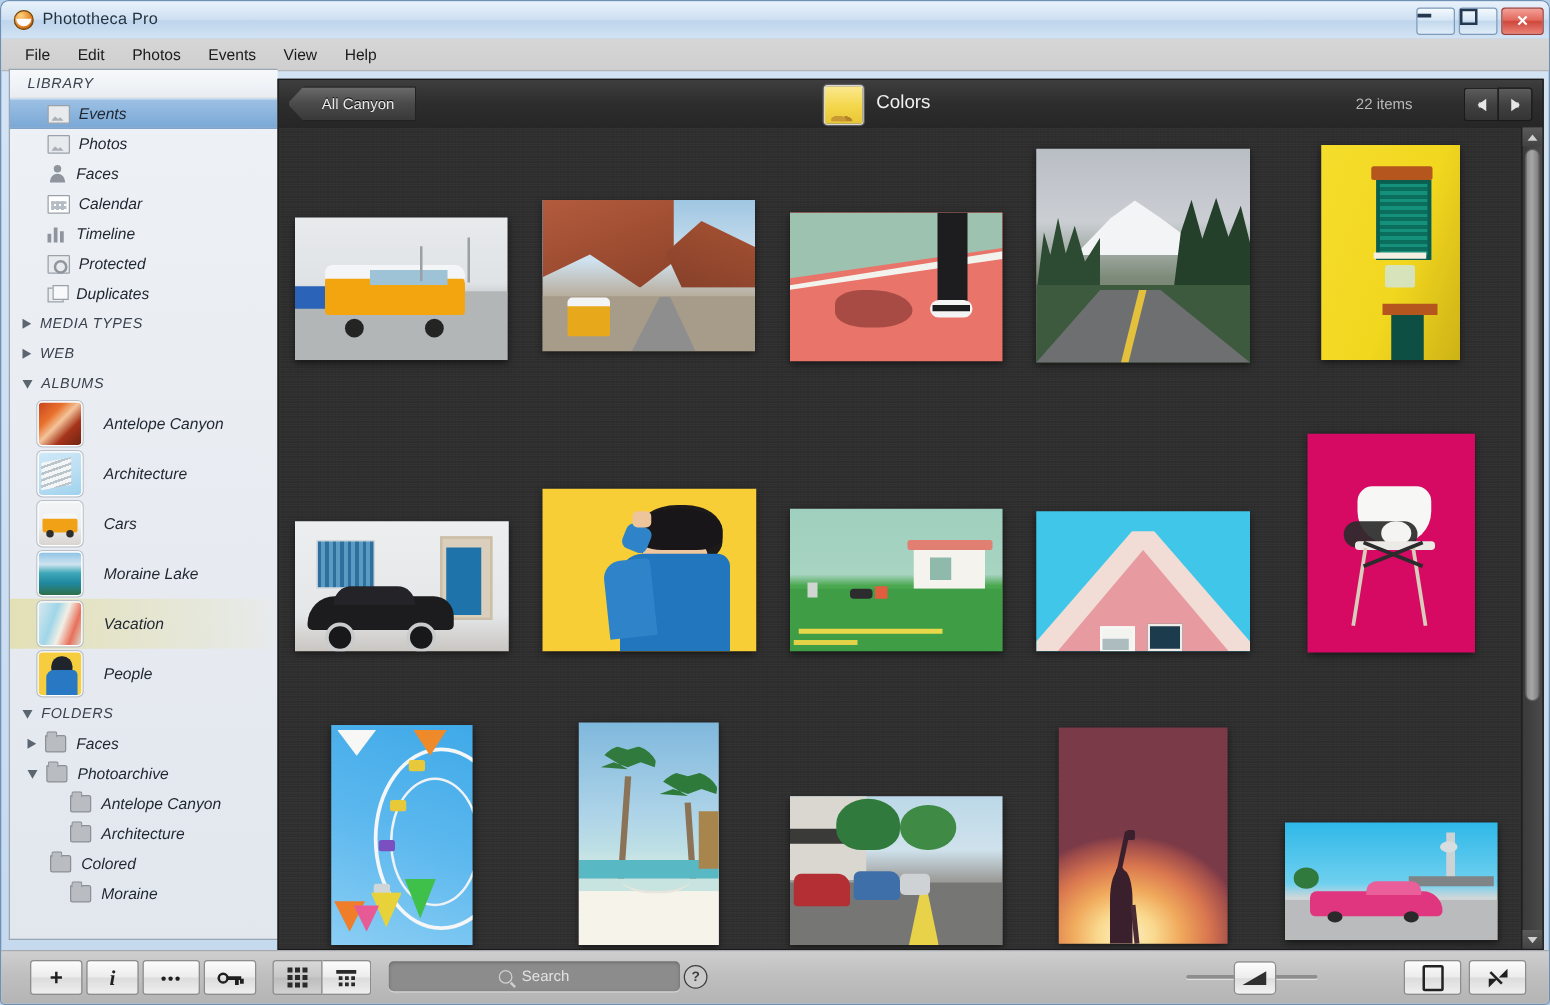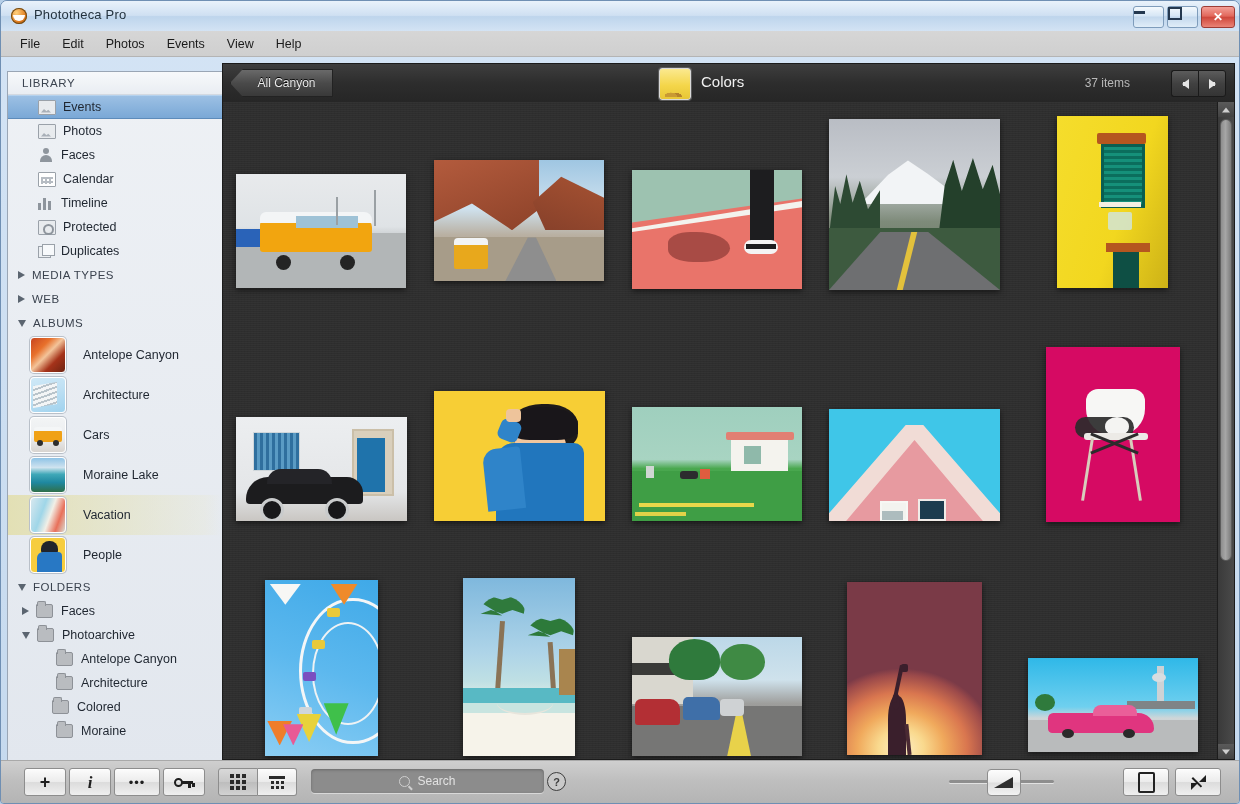--- a/index.html
+++ b/index.html
@@ -55,24 +55,24 @@
     position:absolute;left:0;top:30px;width:1240px;height:26px;
     background:linear-gradient(180deg,#d6d6d6 0%,#cfcfcf 100%);
     border-bottom:1px solid #b4b4b4;
     display:flex;align-items:center;padding-left:8px;box-sizing:border-box;
   }
   .menu-item{
     font-size:12.5px;color:#1b1b1b;padding:3px 11px;border-radius:2px;cursor:default;
   }
   
   .sidebar{
-    position:absolute;left:6px;top:70px;width:215px;height:697px;
+    position:absolute;left:6px;top:54px;width:215px;height:697px;
     background:linear-gradient(180deg,#eef1f5 0%,#e2e7ee 100%);
     border:1px solid #9aa6b5;border-right:none;
-    box-sizing:border-box;overflow:hidden;
+    box-sizing:border-box;overflow:hidden;font-style:italic;
   }
   .sb-header{
     height:22px;line-height:22px;padding-left:14px;font-size:11.5px;color:#3c4450;
     letter-spacing:.6px;
     background:linear-gradient(180deg,#f7f9fb 0%,#e9edf2 100%);
     border-bottom:1px solid #d3d9e1;
   }
   .sb-row{
     height:24px;display:flex;align-items:center;font-size:12.5px;color:#1f2630;cursor:default;
     padding-left:14px;box-sizing:border-box;
@@ -378,39 +378,39 @@
       <span>Photoarchive</span>
     </div>
     <div class="sb-folder" style="padding-left:48px">
       <span class="fold"></span>
       <span>Antelope Canyon</span>
     </div>
     <div class="sb-folder" style="padding-left:48px">
       <span class="fold"></span>
       <span>Architecture</span>
     </div>
-    <div class="sb-folder" style="padding-left:44px">
+    <div class="sb-folder" style="padding-left:32px">
       <span class="fold"></span>
       <span>Colored</span>
     </div>
     <div class="sb-folder" style="padding-left:48px">
       <span class="fold"></span>
       <span>Moraine</span>
     </div>
   </div>
 
   <div class="main">
 
     <div class="topbar">
       <div class="backbtn">
         <span>All Canyon</span>
       </div>
       <div class="evt-ico"></div>
       <div class="evt-title">Colors</div>
-      <div class="items-count">37 items</div>
+      <div class="items-count">22 items</div>
       <div class="navarrows">
         <div class="navbtn">
             <span class="arw l"></span>
           </div>
         <div class="navbtn">
             <span class="arw r"></span>
           </div>
       </div>
     </div>
 

